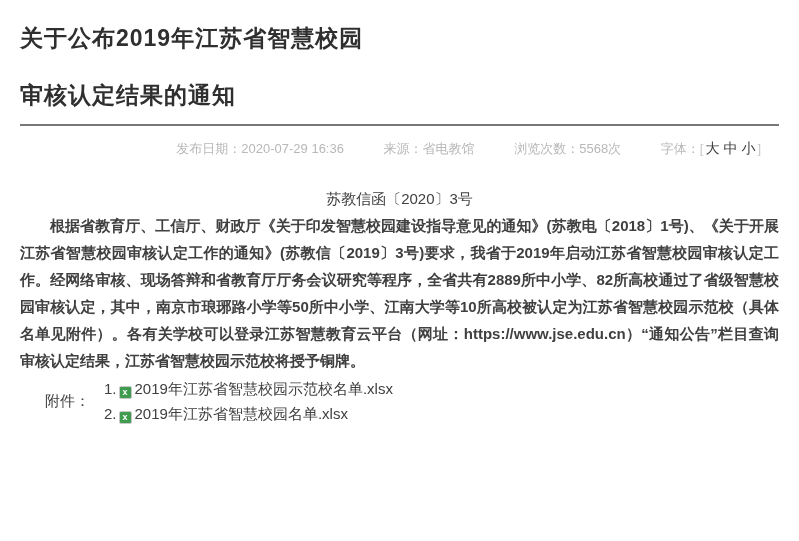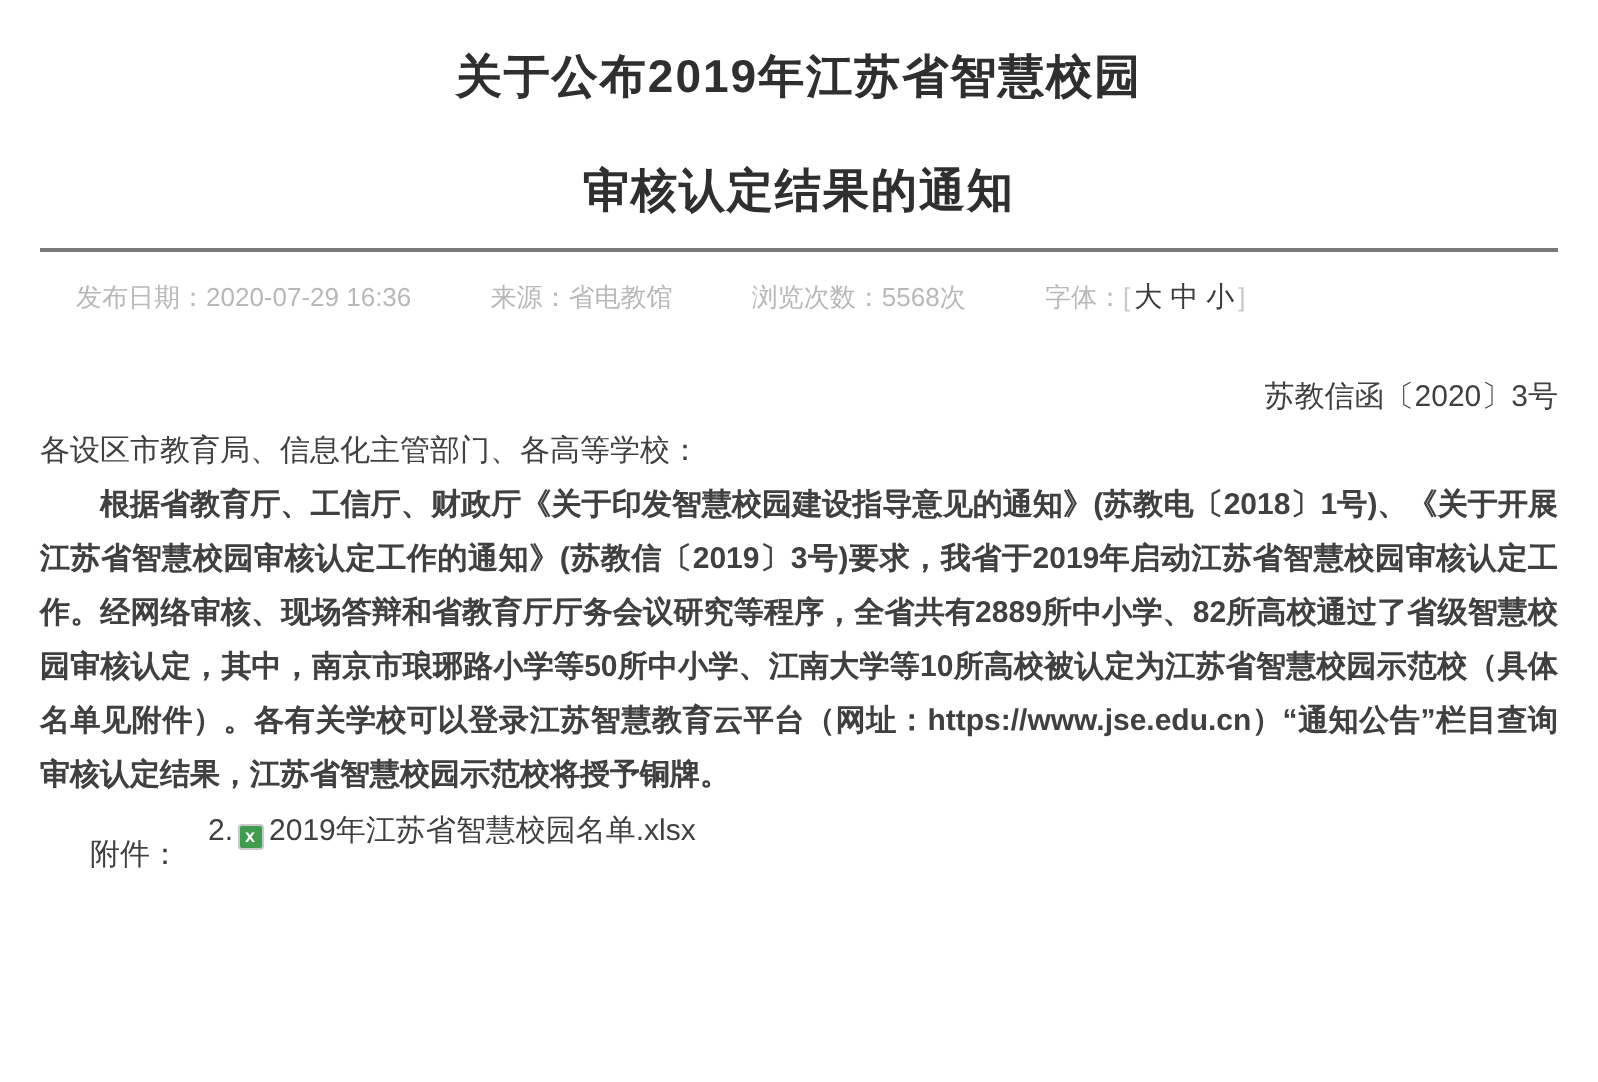--- a/index.html
+++ b/index.html
@@ -5,42 +5,42 @@
   * { margin:0; padding:0; box-sizing:border-box; }
   html,body { background:#ffffff; }
   body {
     width:799px; height:541px; overflow:hidden;
     font-family:"Liberation Sans","DejaVu Sans",sans-serif;
     color:#404040;
   }
   .page { padding:10px 20px 0 20px; }
 
   
-  .title-block { text-align:center; }
+  .title-block { }
   .title-line {
     font-size:23px; font-weight:700; color:#2f2f2f;
     line-height:57px; letter-spacing:1px;
   }
 
   
   .divider { border:none; border-top:2px solid #787878; margin:0 0 0 0; }
 
   
   .meta-row {
-    margin-top:12px; text-align:left;
+    margin-top:12px; text-align:right;
     font-size:13px; color:#b8b8b8; line-height:20px;
   }
   .meta-item { margin:0 18px; white-space:nowrap; }
   .meta-value { color:#b8b8b8; }
   .font-switch { color:#c9c9c9; }
   .font-opt { color:#3c3c3c; font-size:14px; margin:0 2px; cursor:pointer; }
 
   
   .content { margin-top:26px; font-size:15px; line-height:27px; color:#404040; }
-  .doc-number { text-align:right; }
+  .doc-number { text-align:center; }
   .salutation { }
   .para { text-indent:2em; text-align:justify;font-weight:bold; }
 
   
   .attachments { display:flex; margin-top:2px; line-height:25px; }
   .att-label { margin-left:25px; margin-right:14px; white-space:nowrap;margin-top:12px; }
   .att-item { cursor:pointer; white-space:nowrap; }
   .att-no { margin-right:1px; }
   .excel-icon {
     display:inline-block; width:13px; height:13px; vertical-align:-1px;
@@ -63,25 +63,25 @@
 
   <div class="meta-row">
     <span class="meta-item"><span>发布日期：</span><span class="meta-value">2020-07-29 16:36</span></span>
     <span class="meta-item"><span>来源：</span><span class="meta-value">省电教馆</span></span>
     <span class="meta-item"><span>浏览次数：</span><span class="meta-value">5568次</span></span>
     <span class="meta-item"><span>字体：</span><span class="font-switch">[</span><span class="font-opt">大</span><span class="font-opt">中</span><span class="font-opt">小</span><span class="font-switch">]</span></span>
   </div>
 
   <div class="content">
     <div class="doc-number">苏教信函〔2020〕3号</div>
-    <div class="salutation">各设区市教育局、信息化主管部门、各高等学校：</div>
     <p class="para">根据省教育厅、工信厅、财政厅《关于印发智慧校园建设指导意见的通知》(苏教电〔2018〕1号)、《关于开展江苏省智慧校园审核认定工作的通知》(苏教信〔2019〕3号)要求，我省于2019年启动江苏省智慧校园审核认定工作。经网络审核、现场答辩和省教育厅厅务会议研究等程序，全省共有2889所中小学、82所高校通过了省级智慧校园审核认定，其中，南京市琅琊路小学等50所中小学、江南大学等10所高校被认定为江苏省智慧校园示范校（具体名单见附件）。各有关学校可以登录江苏智慧教育云平台（网址：https://www.jse.edu.cn）“通知公告”栏目查询审核认定结果，江苏省智慧校园示范校将授予铜牌。</p>
 
     <div class="attachments">
       <span class="att-label">附件：</span>
       <div class="att-list">
+        <div class="att-item"><span class="att-no">1.</span><span class="excel-icon">x</span><span>2019年江苏省智慧校园示范校名单.xlsx</span></div>
         <div class="att-item"><span class="att-no">2.</span><span class="excel-icon">x</span><span>2019年江苏省智慧校园名单.xlsx</span></div>
       </div>
     </div>
 
   </div>
 
 </div>
 
 </body></html>

